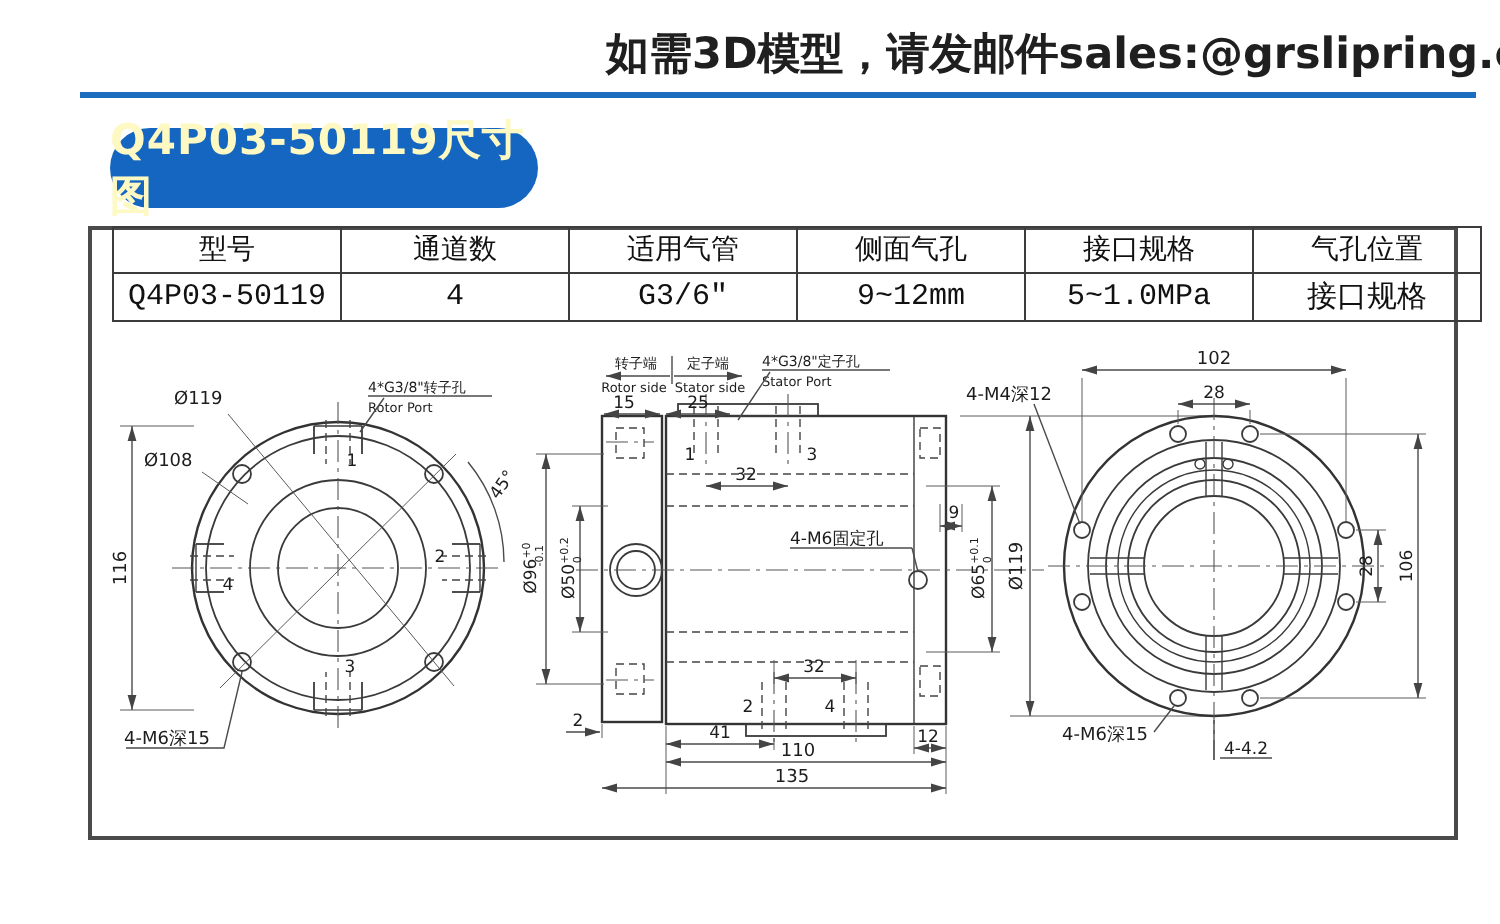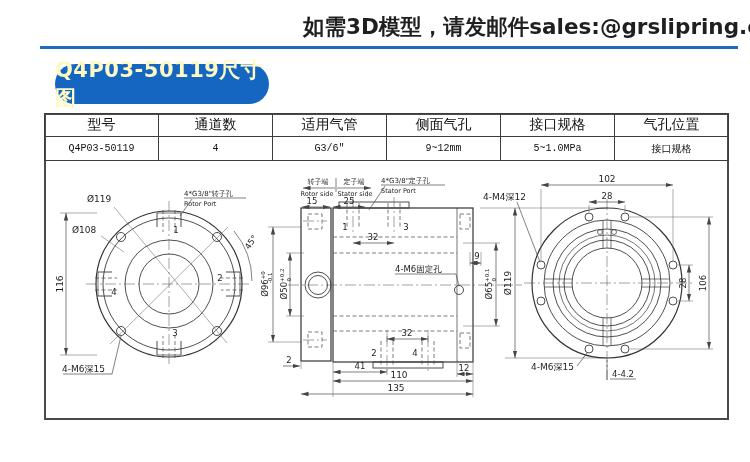--- a/index.html
+++ b/index.html
@@ -6,26 +6,26 @@
   body{width:750px;height:462px;background:#ffffff;position:relative;overflow:hidden;
        font-family:"DejaVu Sans",sans-serif;}
   .accent-line{position:absolute;left:40px;top:46px;width:698px;height:3px;background:#1b6dc0;}
   .badge{position:absolute;left:55px;top:24px;width:214px;height:40px;background:#1566c0;
          border-radius:21px;display:flex;align-items:center;justify-content:center;
          color:#fef9c3;font-size:21px;font-weight:bold;letter-spacing:0.5px;margin-top:40px;}
   .note{position:absolute;left:303px;top:12px;width:435px;font-size:21.5px;font-weight:600;
         color:#1f1f1f;white-space:nowrap;}
   .draw-box{position:absolute;left:44px;top:113px;width:685px;height:307px;
             border:2px solid #4a4a4a;box-sizing:border-box;background:#fff;}
-  table.spec{position:absolute;left:44px;top:113px;width:685px;height:46px;
+  table.spec{position:absolute;left:56px;top:113px;width:685px;height:46px;
              border-collapse:collapse;table-layout:fixed;}
   table.spec th,table.spec td{border:1px solid #3c3c3c;text-align:center;vertical-align:middle;
              padding:0;color:#111;}
   table.spec th{font-size:14px;font-weight:500;height:22px;font-family:"DejaVu Sans",sans-serif;}
-  table.spec td{font-size:10px;height:23px;font-family:"Liberation Mono","DejaVu Sans Mono",monospace;}
+  table.spec td{font-size:15px;height:23px;font-family:"Liberation Mono","DejaVu Sans Mono",monospace;}
   svg.drawing{position:absolute;left:44px;top:158px;width:685px;height:262px;}
   svg .ol{stroke:#333;stroke-width:1.2;fill:none;}
   svg .tl{stroke:#3a3a3a;stroke-width:0.9;fill:none;}
   svg .t7{stroke:#3a3a3a;stroke-width:0.7;fill:none;}
   svg .dl{stroke:#4a4a4a;stroke-width:0.7;fill:none;}
   svg .xl{stroke:#5a5a5a;stroke-width:0.5;fill:none;}
   svg .hl{stroke:#444;stroke-width:0.7;fill:none;stroke-dasharray:4 2.5;}
   svg .cl{stroke:#555;stroke-width:0.55;fill:none;stroke-dasharray:11 3 2 3;}
   svg text{fill:#1d1d1d;font-family:"DejaVu Sans",sans-serif;}
   svg .dim{font-size:8.5px;}

